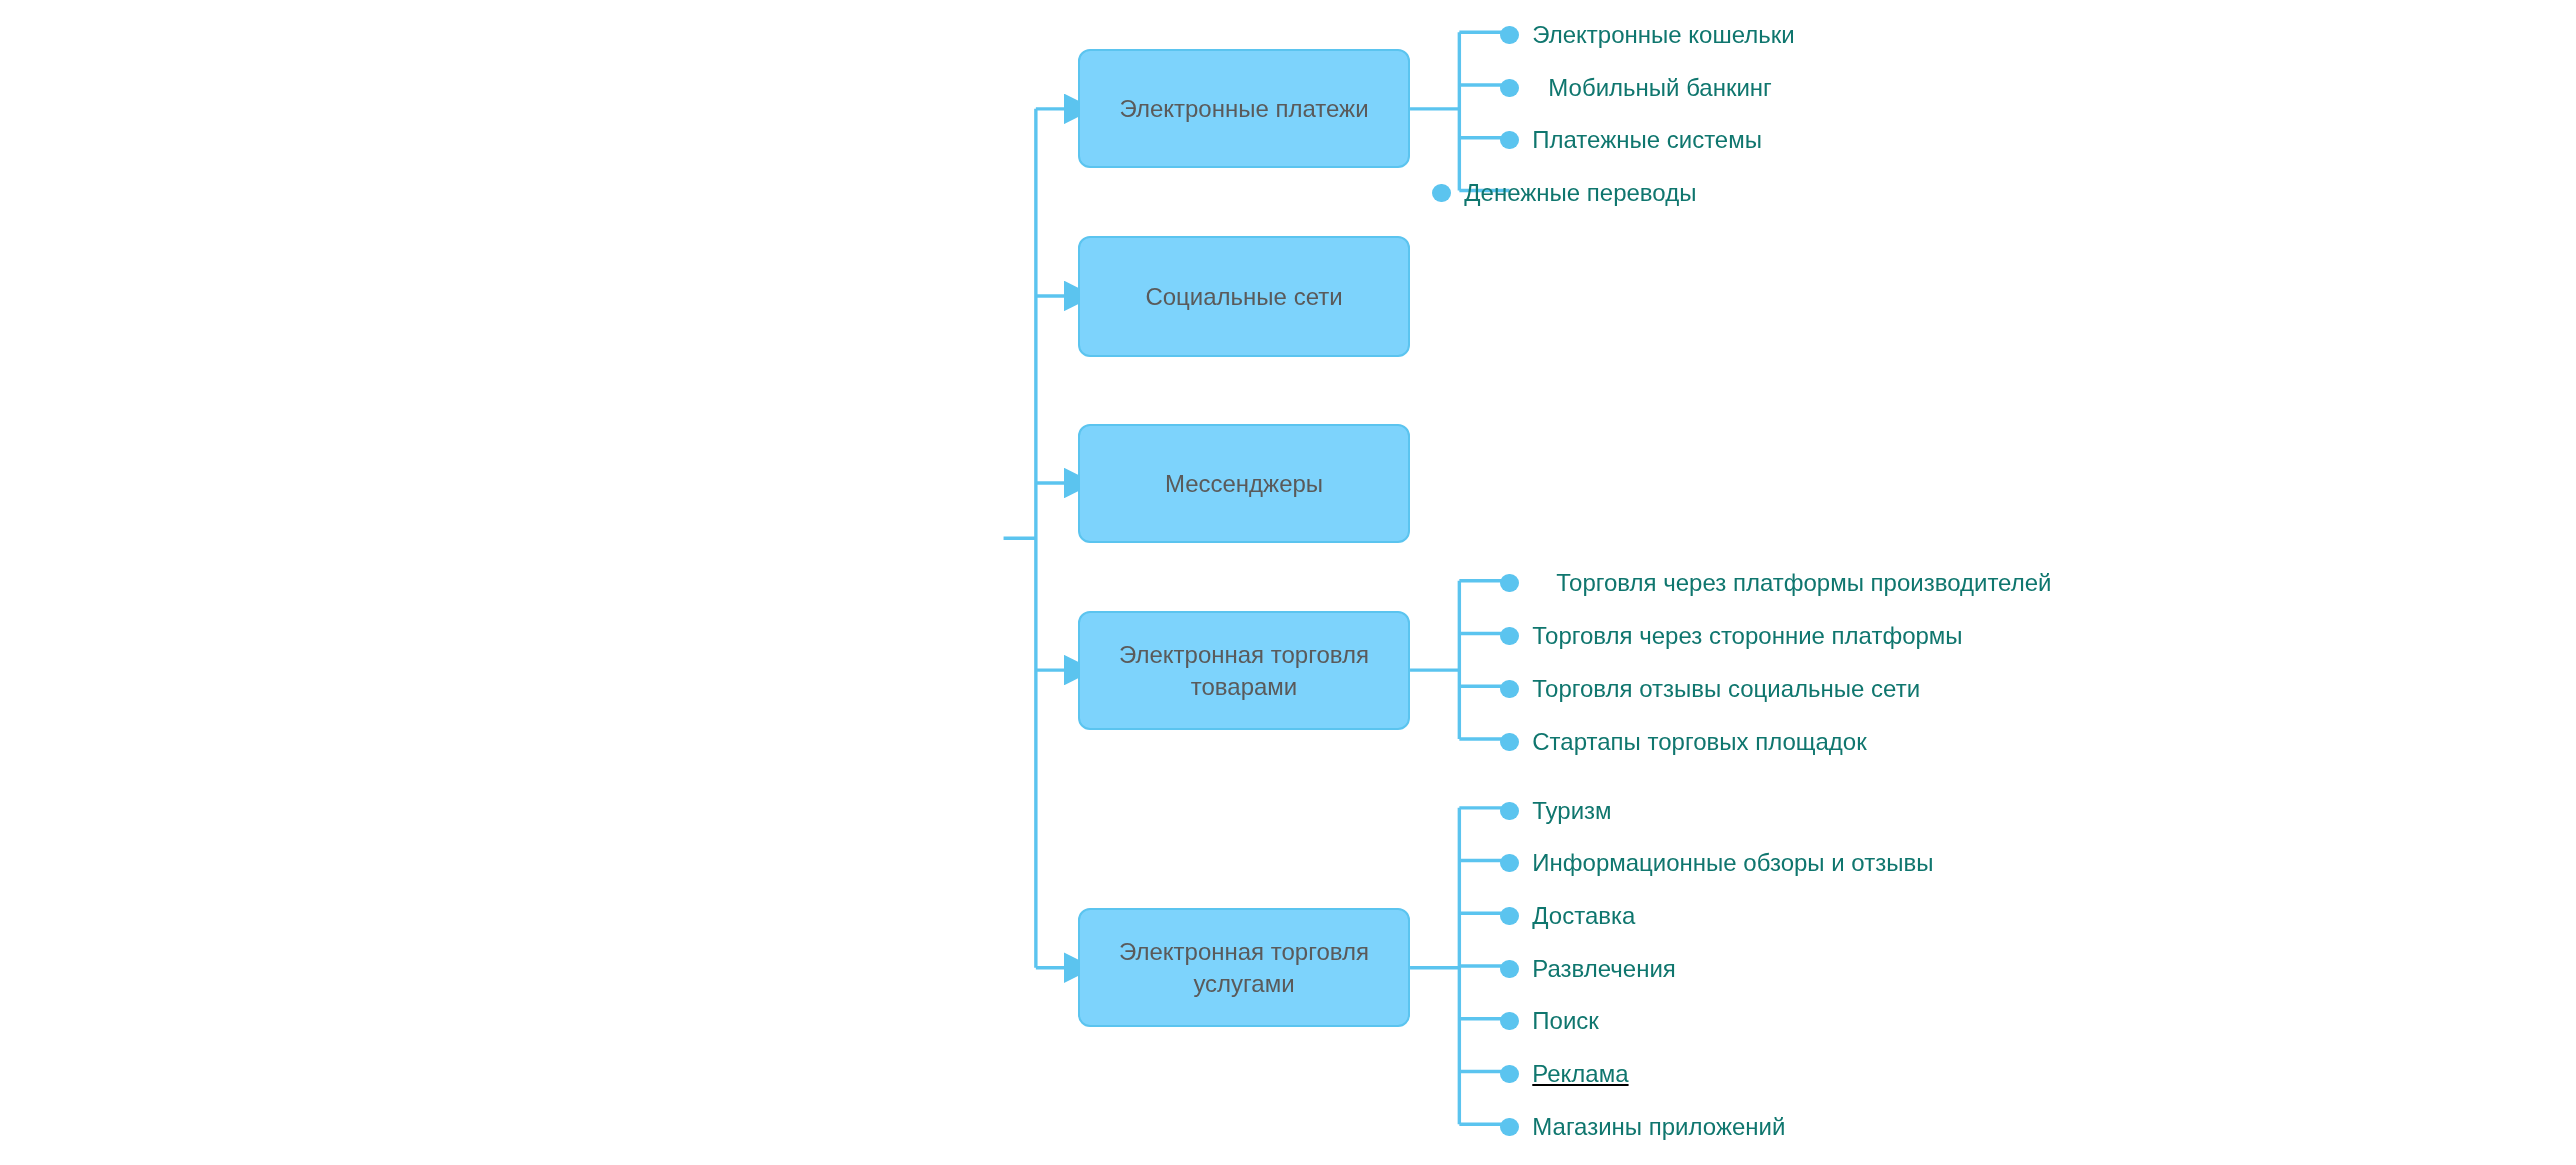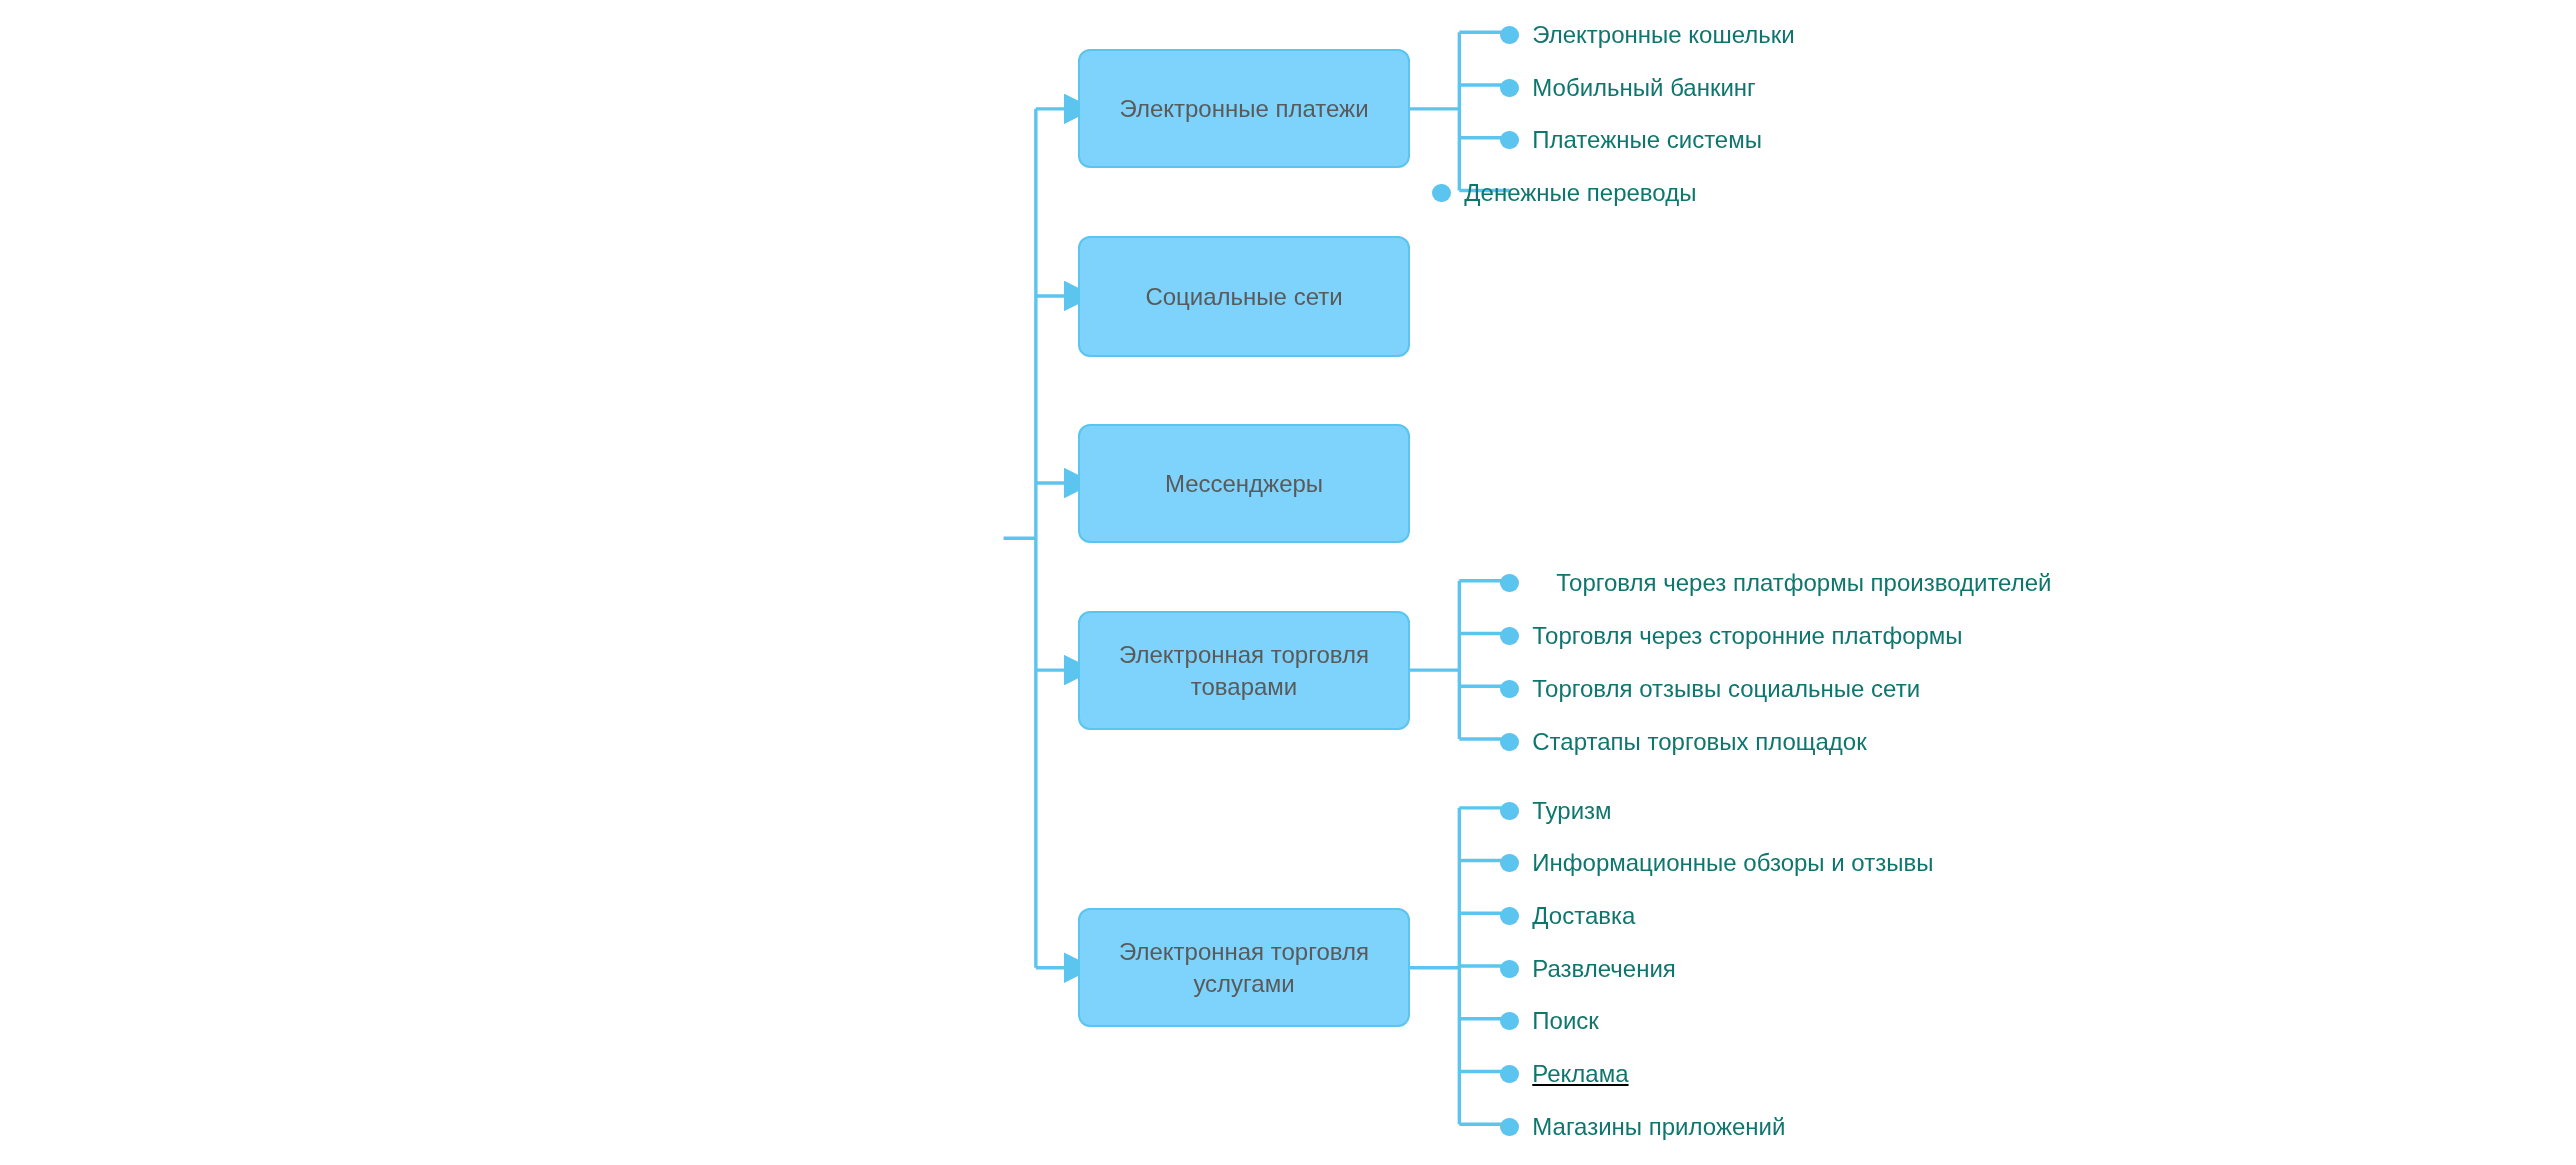--- a/index.html
+++ b/index.html
@@ -156,21 +156,21 @@
     <span>
       <span>Электронная торговля</span><br>
       <span>услугами</span>
     </span>
   </div>
 
   <div class="leaf" style="left:1500px; top:23px;">
     <span class="leaf-dot"></span>
     <span class="leaf-label">Электронные кошельки</span>
   </div>
-  <div class="leaf" style="left:1500px; top:76px;">
+  <div class="leaf" style="left:1500px; top:76px;gap:16px;">
     <span class="leaf-dot"></span>
     <span class="leaf-label">Мобильный банкинг</span>
   </div>
   <div class="leaf" style="left:1500px; top:128px;">
     <span class="leaf-dot"></span>
     <span class="leaf-label">Платежные системы</span>
   </div>
   <div class="leaf" style="left:1432px; top:181px;">
     <span class="leaf-dot"></span>
     <span class="leaf-label">Денежные переводы</span>

